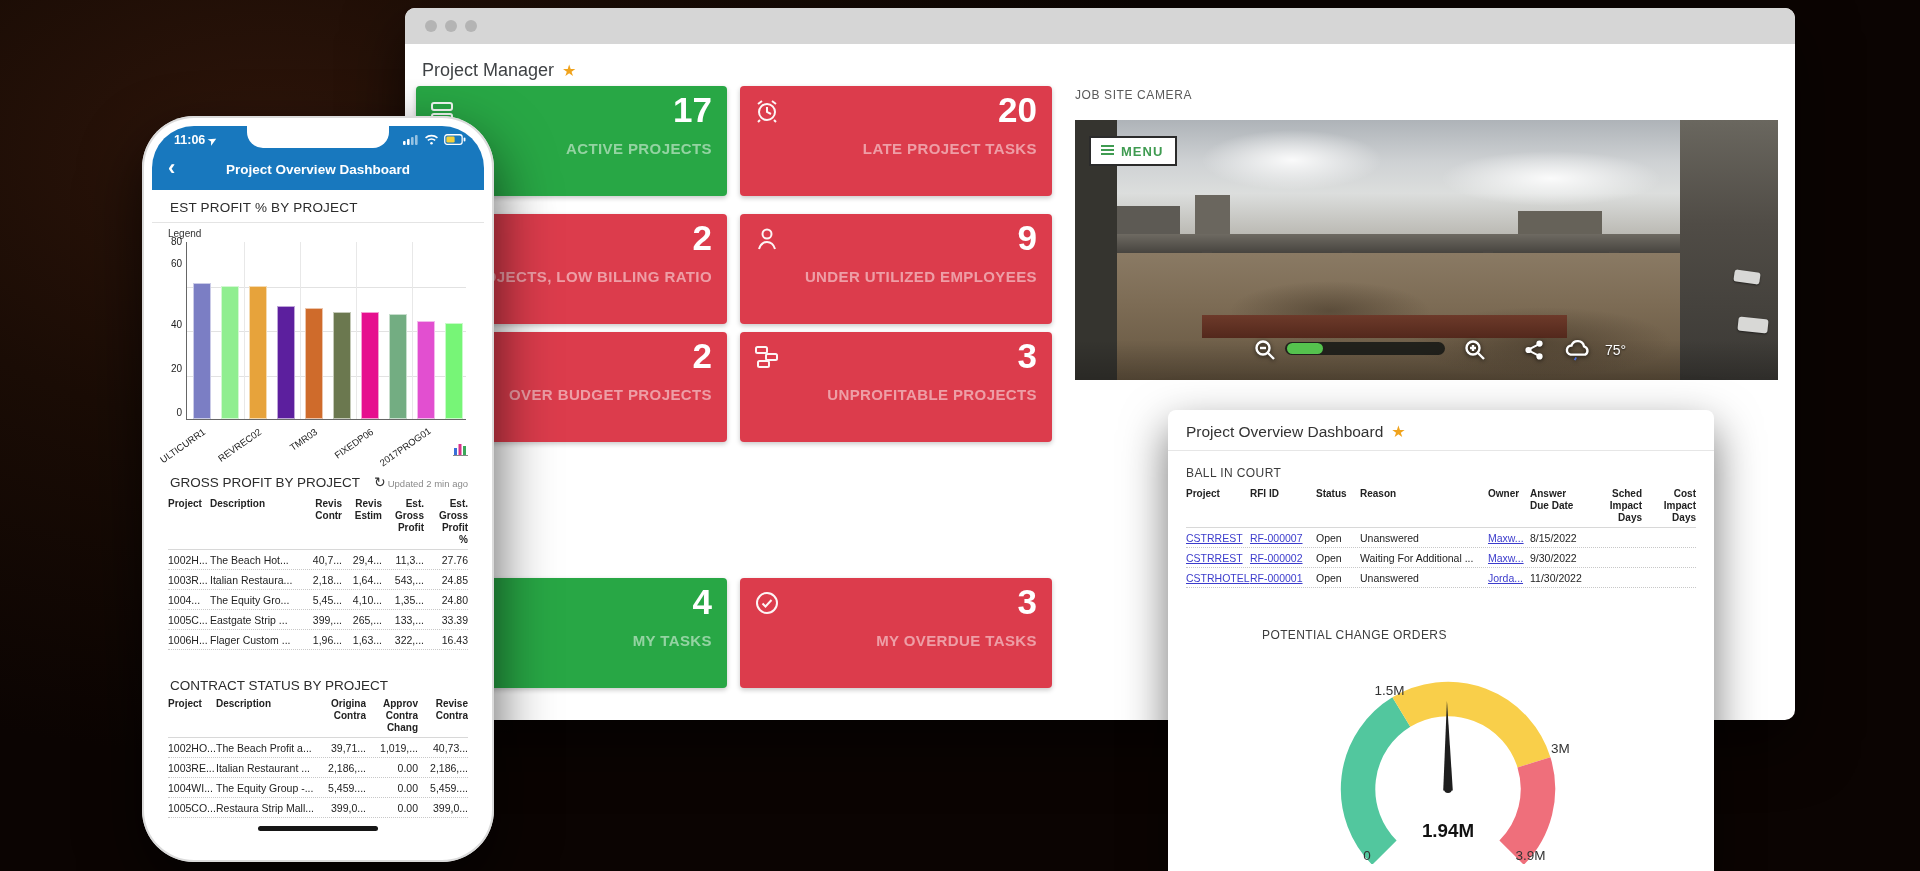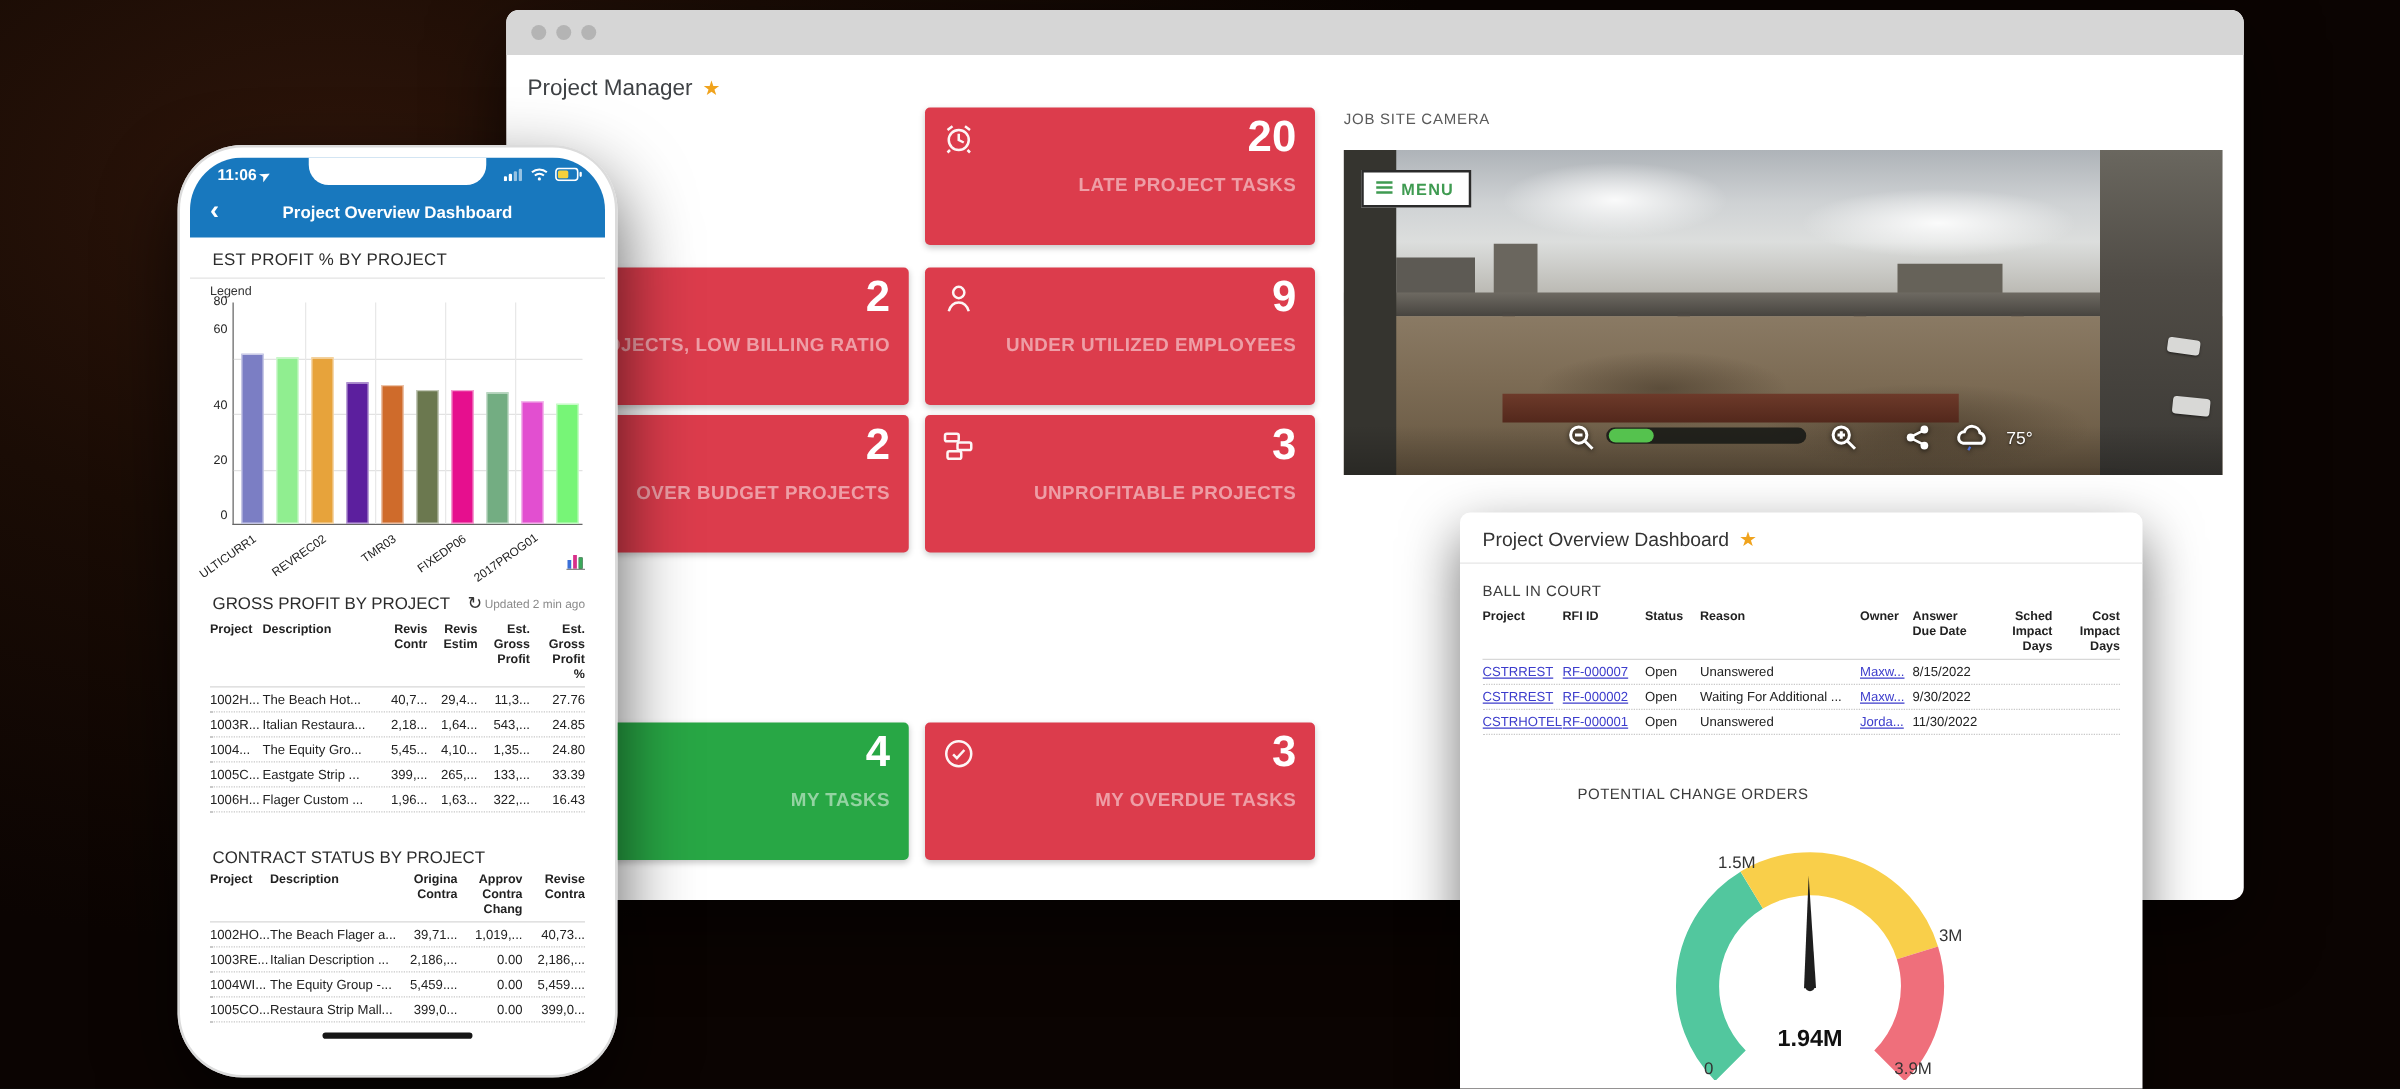--- a/index.html
+++ b/index.html
@@ -115,20 +115,28 @@
 <div id="stage">
 
   <div id="browser">
     <div class="chrome">
       <div class="dot" style="left:20px"></div>
       <div class="dot" style="left:40px"></div>
       <div class="dot" style="left:60px"></div>
     </div>
     <div class="browser-title"><span>Project Manager</span><span class="star">★</span></div>
 
+    <div class="tile green t1">
+      <svg class="ticon" viewBox="0 0 28 28" fill="none" stroke="#fff" stroke-width="2">
+          <rect x="3" y="6" width="20" height="7" rx="2"></rect>
+          <rect x="3" y="17" width="20" height="5" rx="2"></rect>
+        </svg>
+      <div class="num">17</div>
+      <div class="lbl">ACTIVE PROJECTS</div>
+    </div>
     <div class="tile red t2">
       <svg class="ticon" viewBox="0 0 28 28" fill="none" stroke="#fff" stroke-width="2">
           <circle cx="14" cy="15" r="8"></circle>
           <path d="M14 10v5l4 2"></path>
           <path d="M5 7l4-3M23 7l-4-3"></path>
           <path d="M7 23l-2 2M21 23l2 2"></path>
         </svg>
       <div class="num">20</div>
       <div class="lbl">LATE PROJECT TASKS</div>
     </div>
@@ -361,28 +369,28 @@
 Contra</div>
             <div class="tcell c3">Approv
 Contra
 Chang</div>
             <div class="tcell c4">Revise
 Contra</div>
           </div>
         <div class="tbody">
             <div class="trow">
               <div class="tcell c0">1002HO...</div>
-              <div class="tcell c1">The Beach Flager a...</div>
+              <div class="tcell c1">The Beach Profit a...</div>
               <div class="tcell c2">39,71...</div>
               <div class="tcell c3">1,019,...</div>
               <div class="tcell c4">40,73...</div>
             </div>
             <div class="trow">
               <div class="tcell c0">1003RE...</div>
-              <div class="tcell c1">Italian Description ...</div>
+              <div class="tcell c1">Italian Restaurant ...</div>
               <div class="tcell c2">2,186,...</div>
               <div class="tcell c3">0.00</div>
               <div class="tcell c4">2,186,...</div>
             </div>
             <div class="trow">
               <div class="tcell c0">1004WI...</div>
               <div class="tcell c1">The Equity Group -...</div>
               <div class="tcell c2">5,459....</div>
               <div class="tcell c3">0.00</div>
               <div class="tcell c4">5,459....</div>

